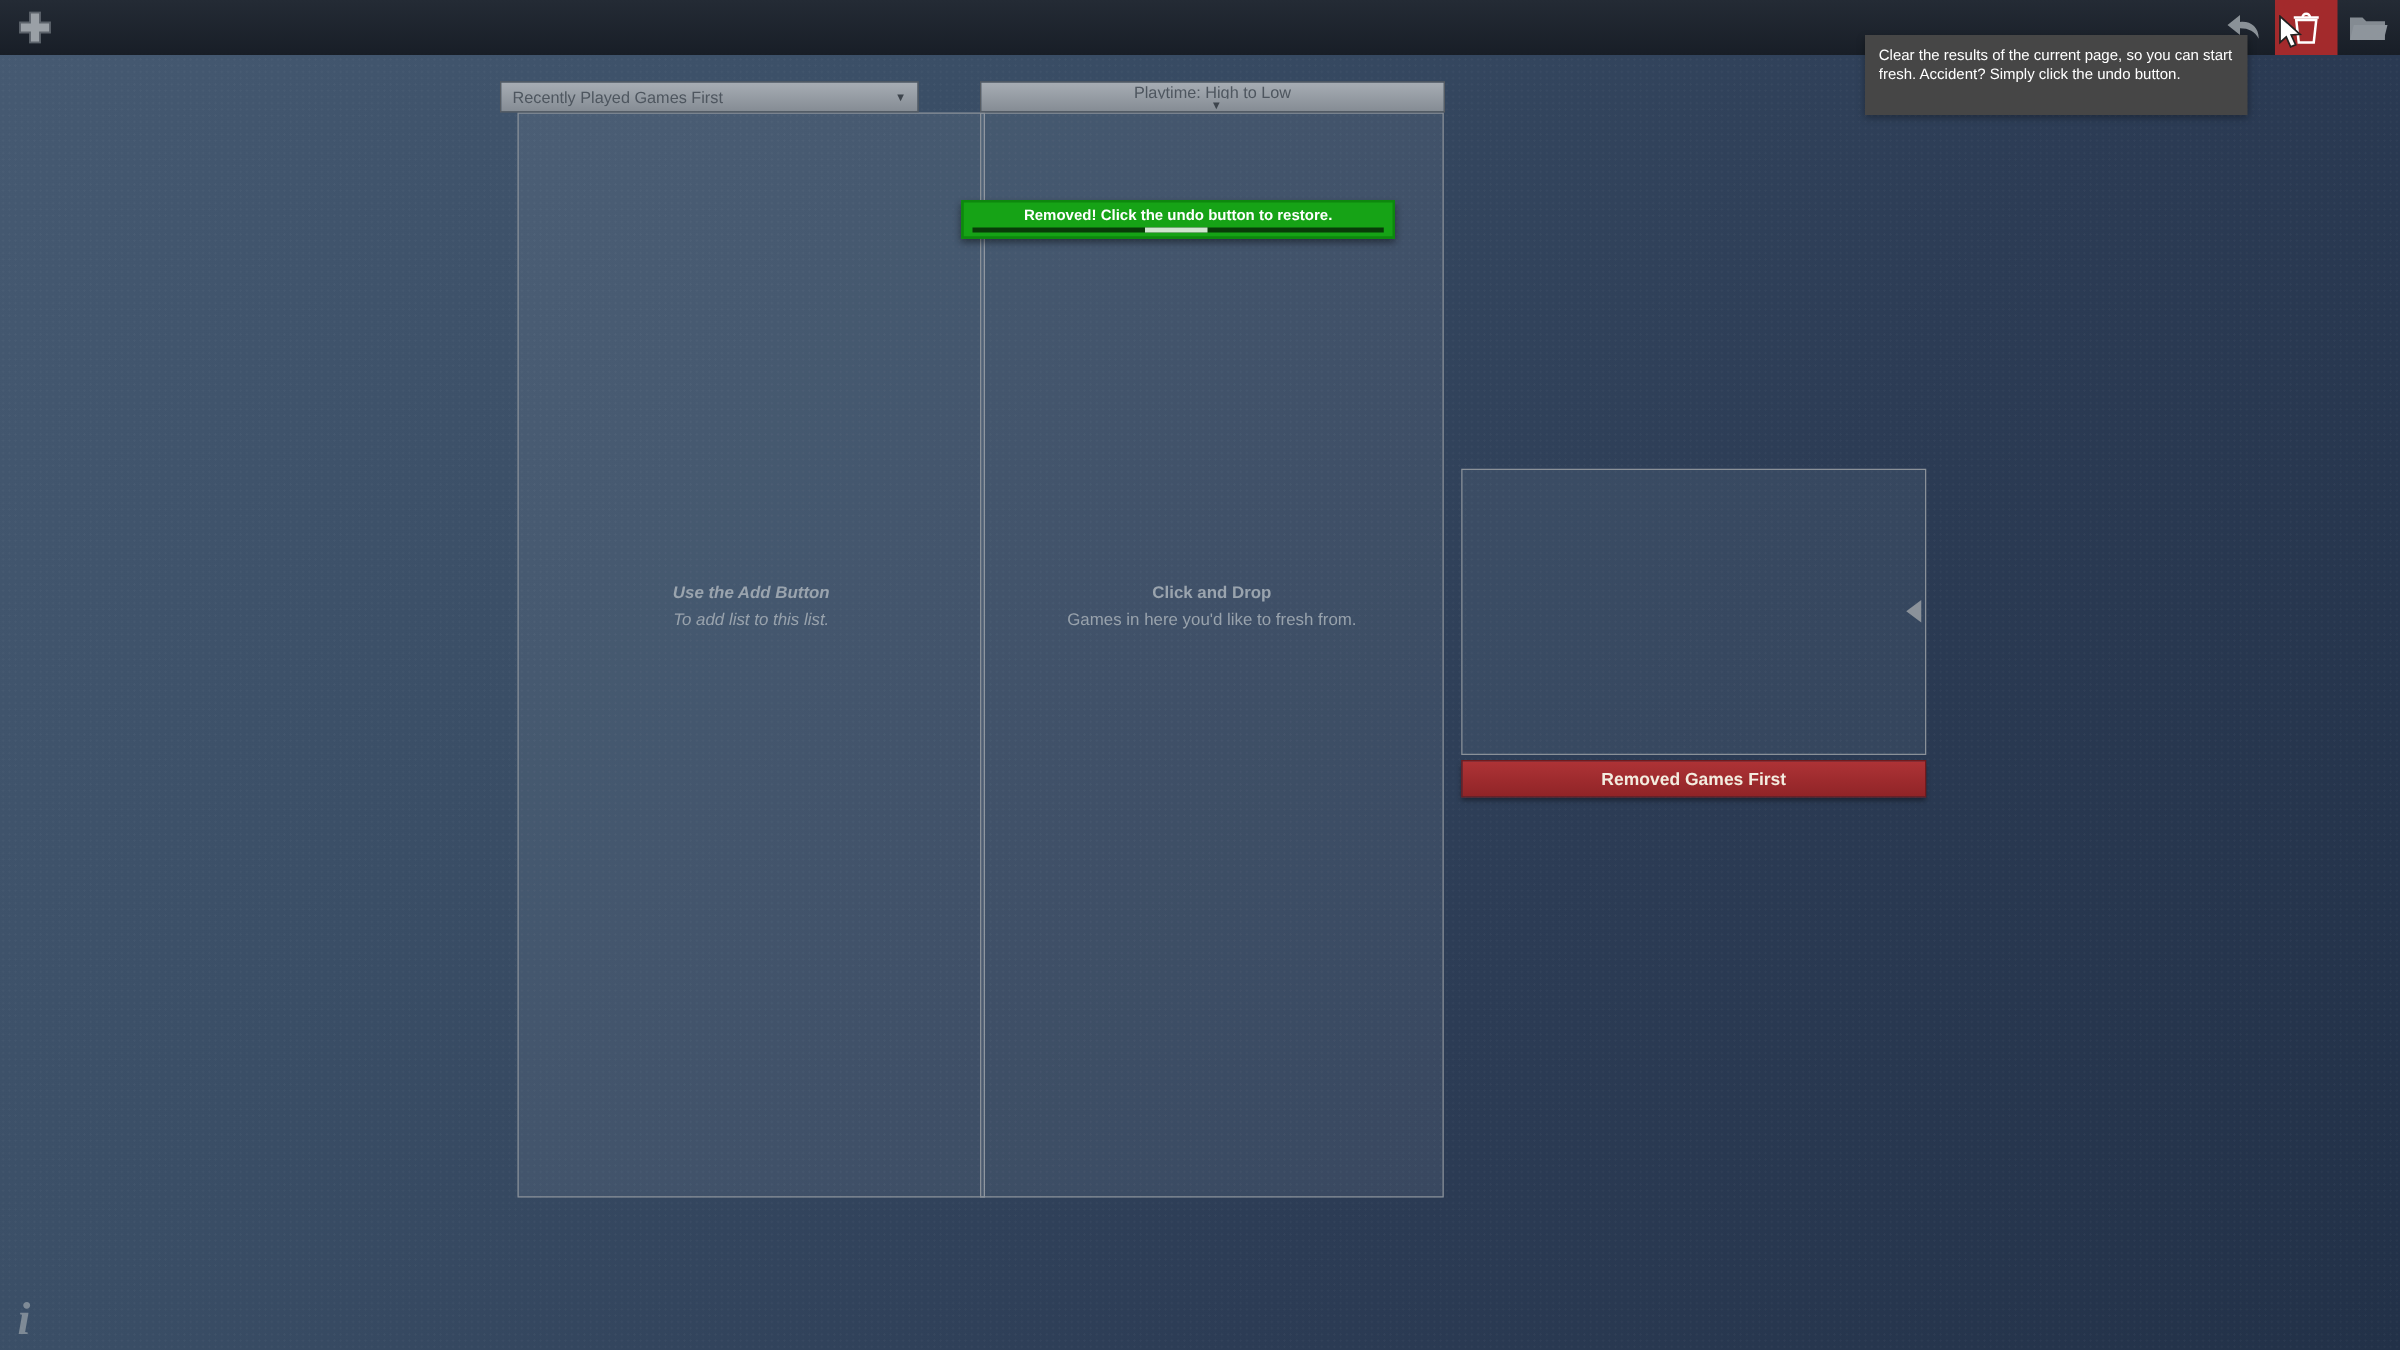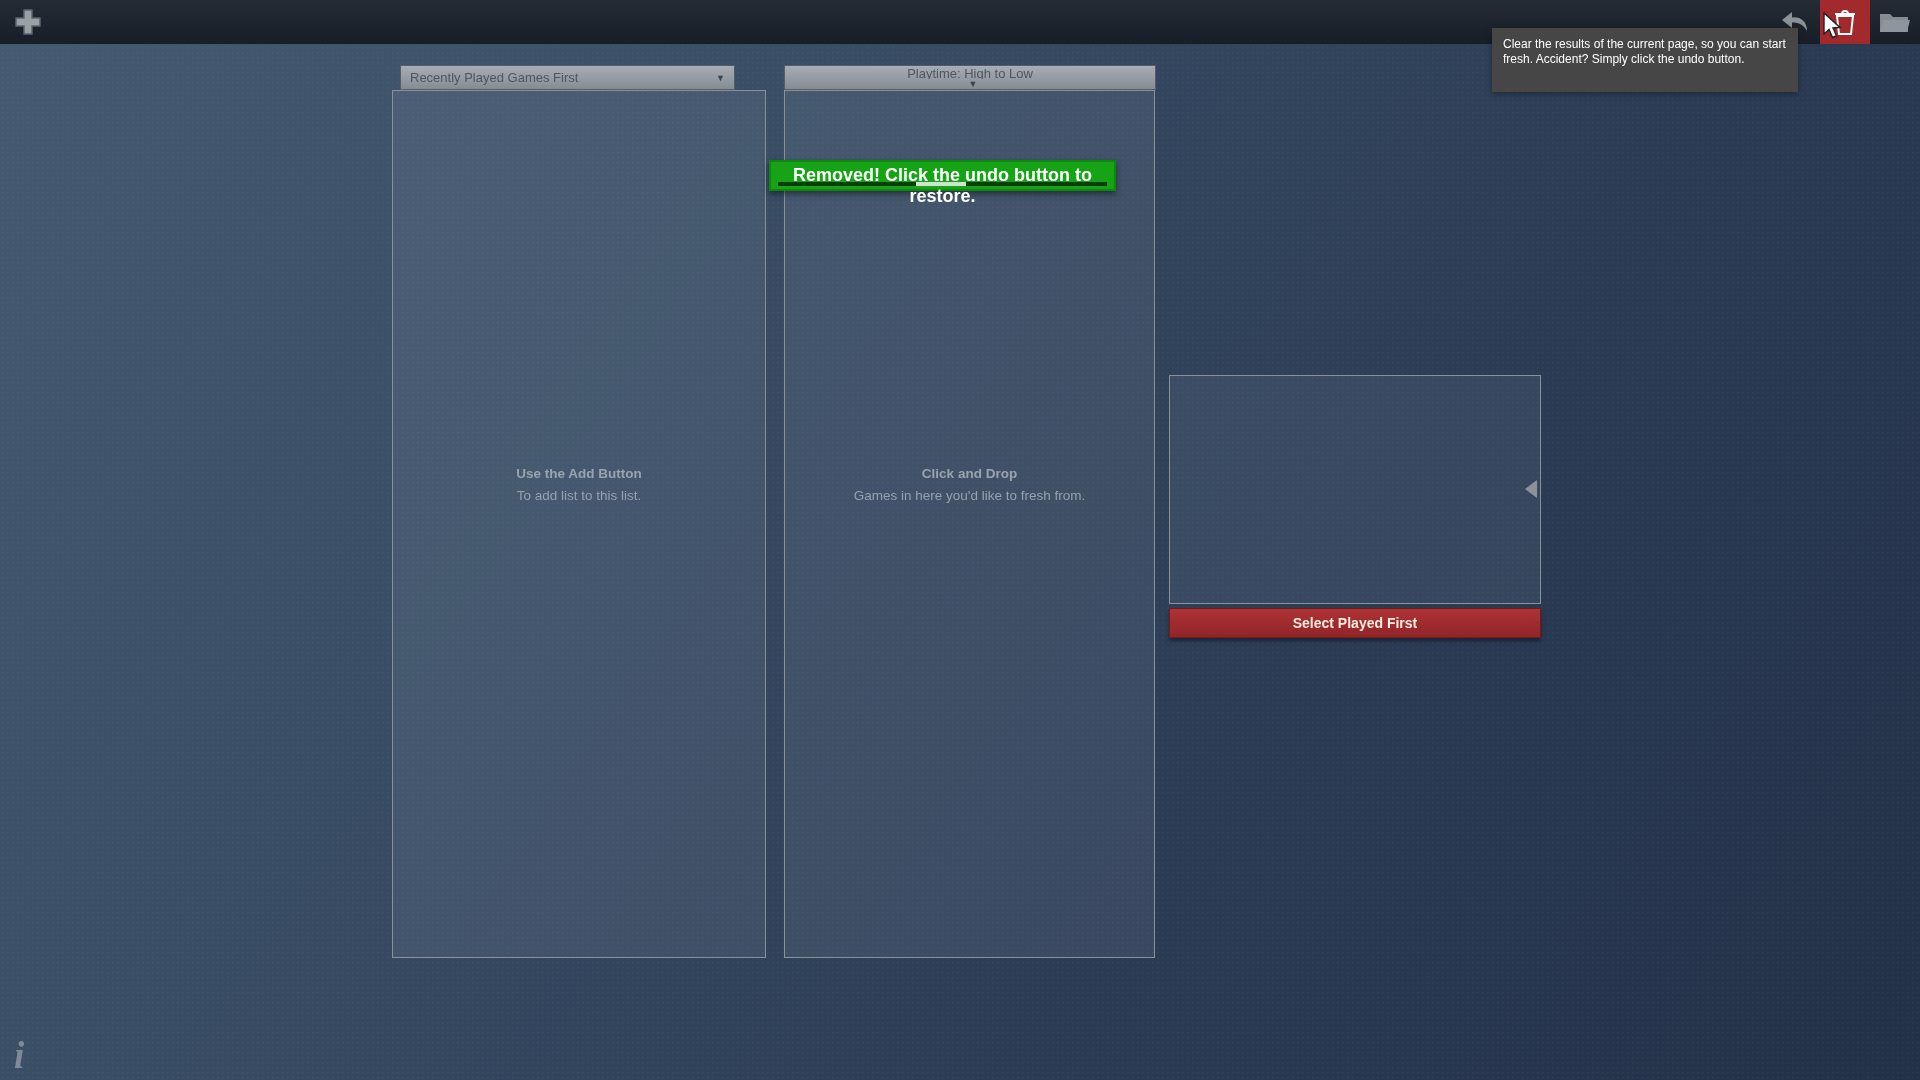--- a/index.html
+++ b/index.html
@@ -60,38 +60,38 @@
   #dropdown-left{ left:400px; width:335px; }
   #dropdown-right{ left:784px; width:372px;flex-direction:column; }
 
   
   .panel{
     position:absolute; top:90px; height:868px;
     background:rgba(196,212,226,0.09);
     border:1px solid #8a9199;
     z-index:2;
   }
-  #panel-left{ left:392px; width:374px; }
+  #panel-left{ left:414px; width:374px;font-style:italic; }
   #panel-middle{ left:784px; width:371px; }
   .placeholder{
     position:absolute; top:372px; left:0; width:100%;
     text-align:center; color:#98a2ac; font-size:13.5px; line-height:22px;
   }
   .placeholder .ph-title{ font-weight:bold; color:#9aa4ae; }
 
   
   .toast{
     position:absolute; left:769px; top:160px; width:347px; height:31px;
     background:#16a316; border:2px solid #0d880d;
     box-shadow:0 3px 6px rgba(0,0,0,0.45);
     z-index:20; text-align:center;
   }
   .toast .toast-text{
     display:block; margin-top:3px;
-    color:#ffffff; font-size:18px; font-weight:bold;
+    color:#ffffff; font-size:12px; font-weight:bold;
   }
   .toast .toast-track{
     position:absolute; left:7px; right:7px; bottom:3px; height:4px;
     background:#083c08;
   }
   .toast .toast-remaining{
     position:absolute; left:42%; width:15%; top:0; bottom:0;
     background:#cfe4cf;
   }
 
@@ -199,15 +199,15 @@
   <span class="toast-text">Removed! Click the undo button to restore.</span>
   <div class="toast-track">
     <div class="toast-remaining"></div>
   </div>
 </div>
 
 <div class="result-box">
   <div class="result-arrow"></div>
 </div>
 
-<button class="pick-btn">Select Played First</button>
+<button class="pick-btn">Removed Games First</button>
 
 <div class="info-icon">i</div>
 
 </body></html>

